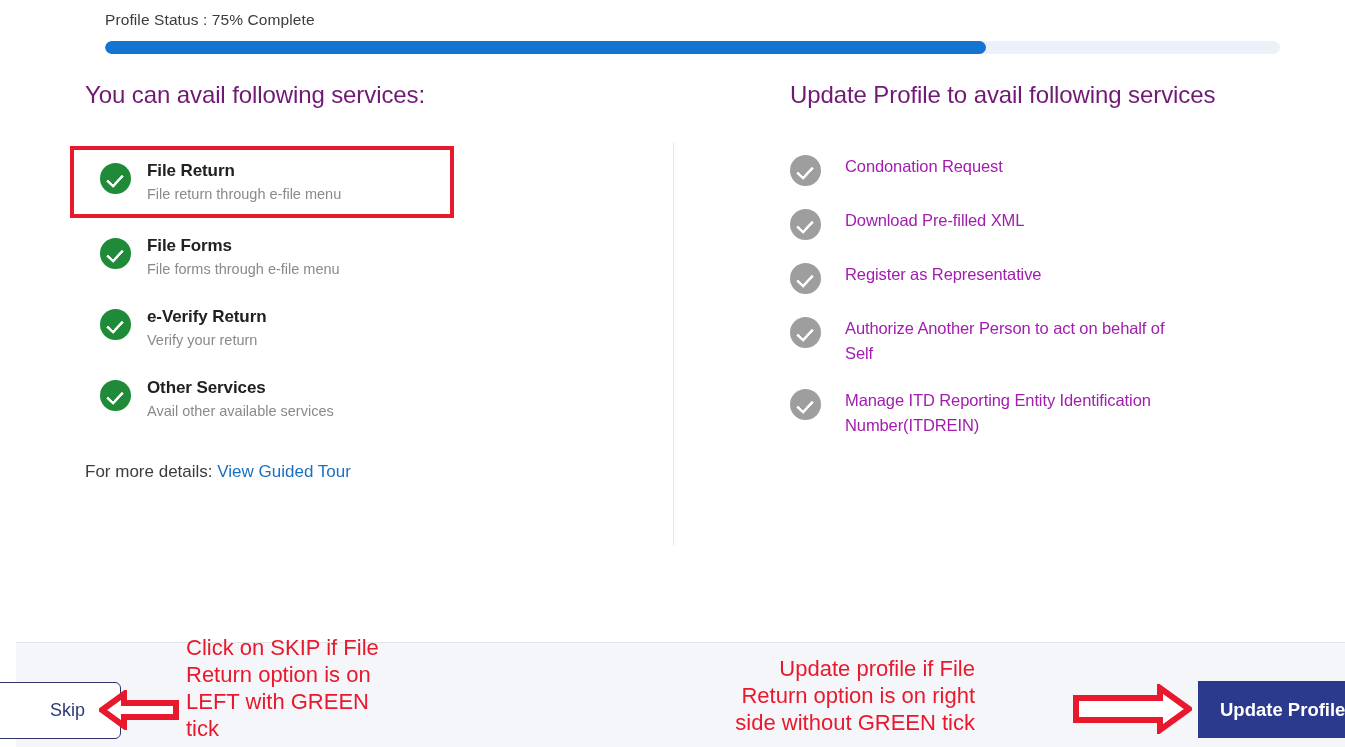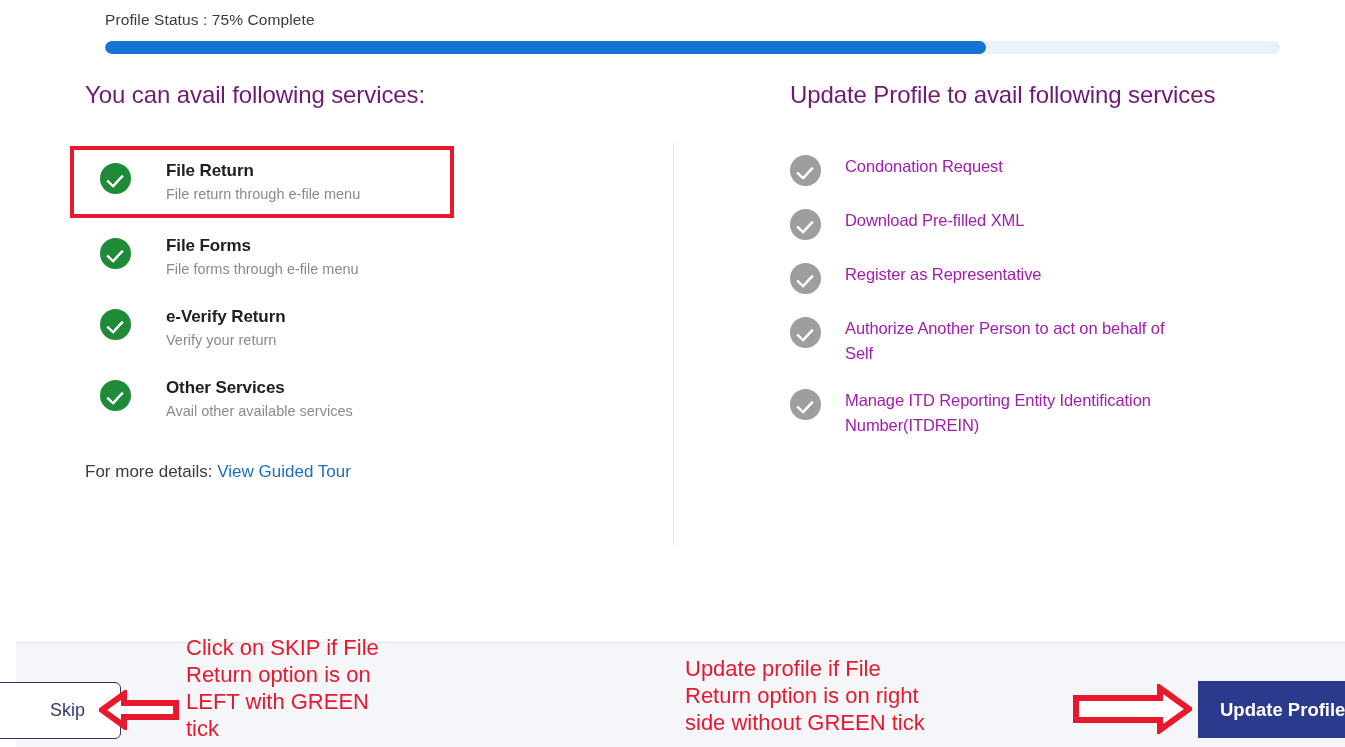--- a/index.html
+++ b/index.html
@@ -120,21 +120,21 @@
     position: absolute;
     left: 9.5px;
     top: 8px;
     width: 7px;
     height: 13px;
     border: solid #ffffff;
     border-width: 0 3.2px 3.2px 0;
     transform: rotate(43deg);
     border-radius: 1px;
   }
-  .svc-text { margin-left: 35px; padding-top: 1px; }
+  .svc-text { margin-left: 16px; padding-top: 1px; }
   .svc-title {
     font-size: 17px;
     font-weight: bold;
     color: #212121;
     line-height: 23px;
     letter-spacing: -0.1px;
   }
   .svc-sub {
     font-size: 14.5px;
     color: #8a8a8a;
@@ -222,21 +222,21 @@
 
   
   .annot-text {
     position: absolute;
     color: #e8192c;
     font-weight: normal;
     font-size: 22px;
     line-height: 27px;
   }
   #annot-left-text { left: 186px; top: 634px; width: 220px; }
-  #annot-right-text { left: 685px; top: 655px; width: 250px; }
+  #annot-right-text { left: 725px; top: 655px; width: 250px; text-align: right; }
 
   .arrow-svg { position: absolute; }
   #arrow-left { left: 99px; top: 690px; }
   #arrow-right { left: 1072px; top: 684px; }
 </style>
 </head>
 <body>
 
 <div id="progress-section">
   <div id="progress-label">Profile Status : 75% Complete</div>

